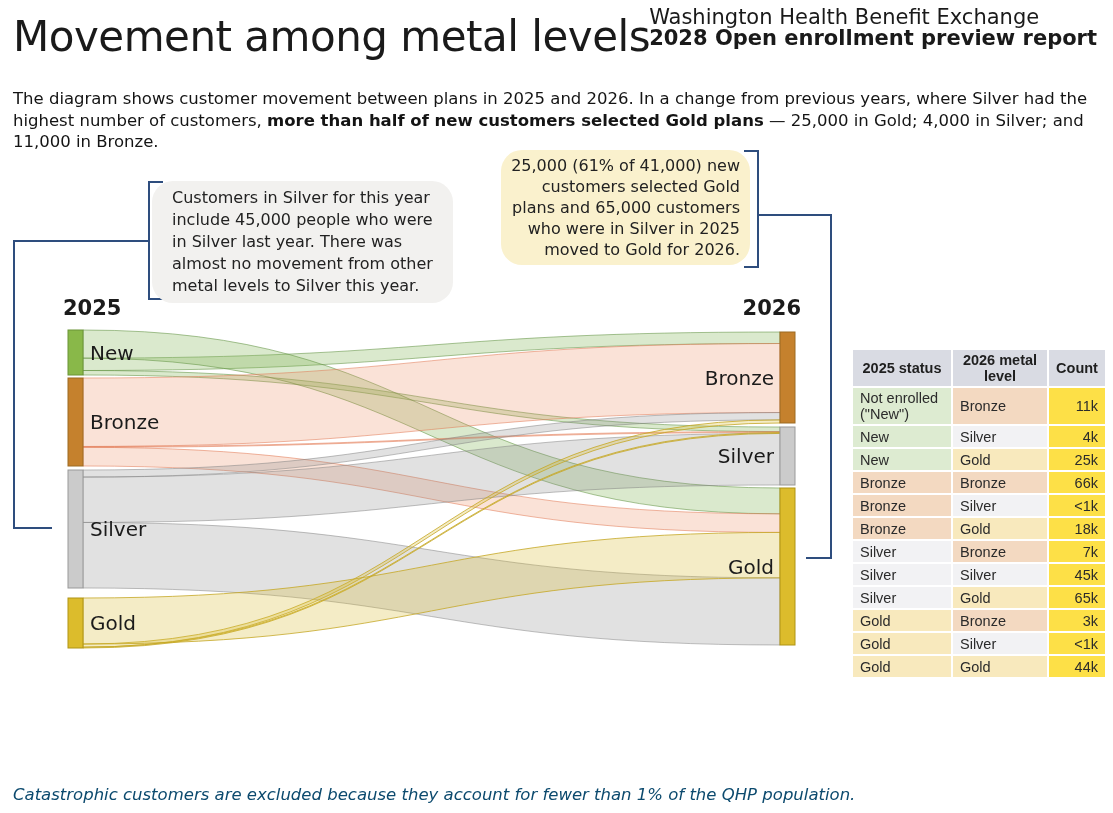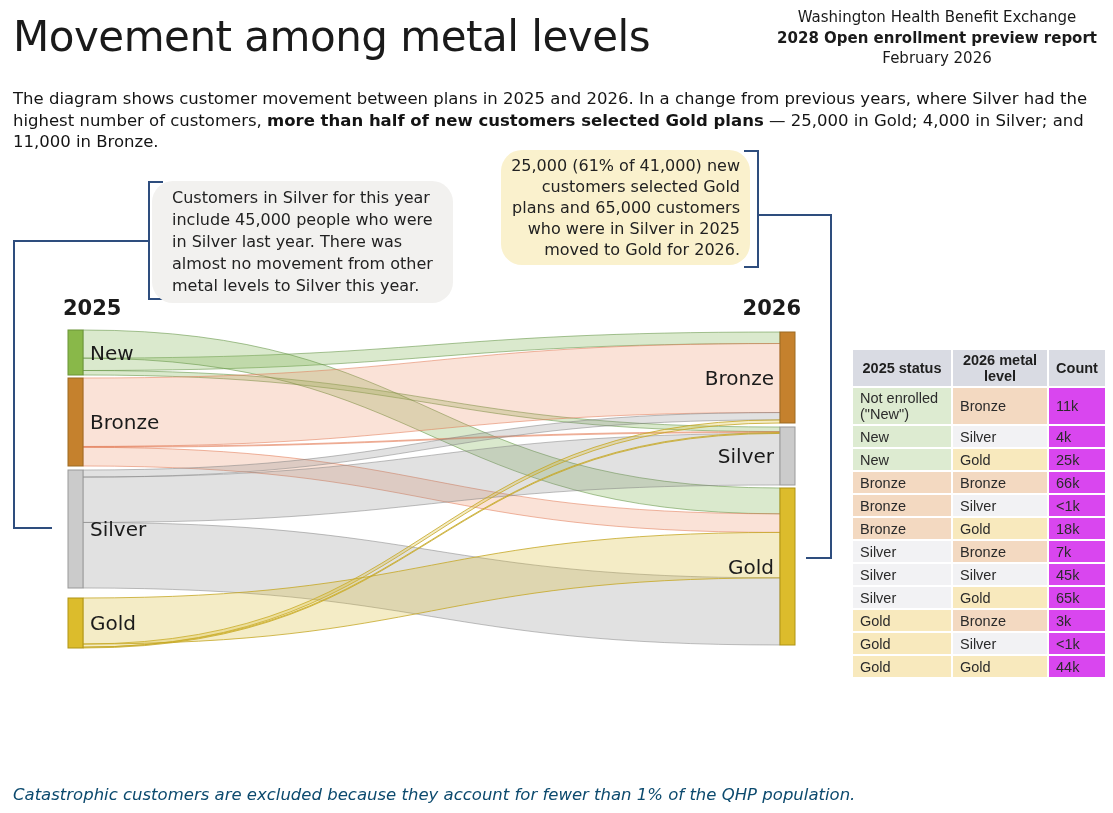--- a/index.html
+++ b/index.html
@@ -8,21 +8,21 @@
     width:1113px; height:813px; position:relative; overflow:hidden;
     font-family:"DejaVu Sans","Liberation Sans",sans-serif; color:#161616;
   }
   .abs { position:absolute; }
 
   .page-title {
     left:13px; top:12px; font-size:42px; letter-spacing:-0.5px;
     color:#1a1a1a; font-weight:500;
   }
   .report-meta {
-    right:16px; top:7px; text-align:center; font-size:15px; line-height:20.5px; color:#1a1a1a;
+    right:16px; top:7px; text-align:left; font-size:21px; line-height:20.5px; color:#1a1a1a;
   }
   .report-meta .bold { font-weight:bold; }
 
   .intro {
     left:13px; top:88px; width:1090px; font-size:16.5px; line-height:21.5px; color:#141414;
   }
   .intro b { font-weight:bold; }
 
   .callout {
     font-size:16px; line-height:22px; white-space:pre-line; color:#222;border-radius:21px;
@@ -41,21 +41,21 @@
   .table-wrap { left:851px; top:340px; }
   table {
     border-collapse:separate; border-spacing:2px;
     font-family:"Liberation Sans","DejaVu Sans",sans-serif; font-size:14.5px; color:#2b2b2b;margin-top:8px;
   }
   th {
     background:var(--cell_header,#d9dbe3); font-weight:bold; text-align:center;
     vertical-align:middle; padding:2px 4px; height:34px; color:#1f1f1f;
   }
   td { padding:2px 7px; height:21px; vertical-align:middle; }
-  td.count { text-align:left; background:#d946ef; }
+  td.count { text-align:right; background:#fde047; }
   .tone-new    { background:var(--cell_new,#ddebd1); }
   .tone-bronze { background:var(--cell_bronze,#f3d9c1); }
   .tone-silver { background:var(--cell_silver,#f2f2f4); }
   .tone-gold   { background:var(--cell_gold,#f8e9bd); }
 
   .footnote {
     left:13px; top:785px; font-size:16.5px; font-style:italic; color:#0c4a6e;
   }
 </style>
 </head>
@@ -96,21 +96,20 @@
       <text x="63" y="315" text-anchor="start" font-size="21" fill="#1b1b1b" font-weight="bold" font-family="&quot;DejaVu Sans&quot;,&quot;Liberation Sans&quot;,sans-serif">2025</text>
       <text x="801" y="315" text-anchor="end" font-size="21" fill="#1b1b1b" font-weight="bold" font-family="&quot;DejaVu Sans&quot;,&quot;Liberation Sans&quot;,sans-serif">2026</text>
     </g>
 </svg>
 
 <div class="abs page-title">Movement among metal levels</div>
 
 <div class="abs report-meta">
   <div>Washington Health Benefit Exchange</div>
   <div class="bold">2028 Open enrollment preview report</div>
-  <div>February 2026</div>
 </div>
 
 <div class="abs intro"><span>The diagram shows customer movement between plans in 2025 and 2026. In a change from previous years, where Silver had the highest number of customers, </span><b>more than half of new customers selected Gold plans</b><span> — 25,000 in Gold; 4,000 in Silver; and 11,000 in Bronze.</span></div>
 
 <div class="abs callout callout-gray">Customers in Silver for this year
 include 45,000 people who were
 in Silver last year. There was
 almost no movement from other
 metal levels to Silver this year.</div>
 

